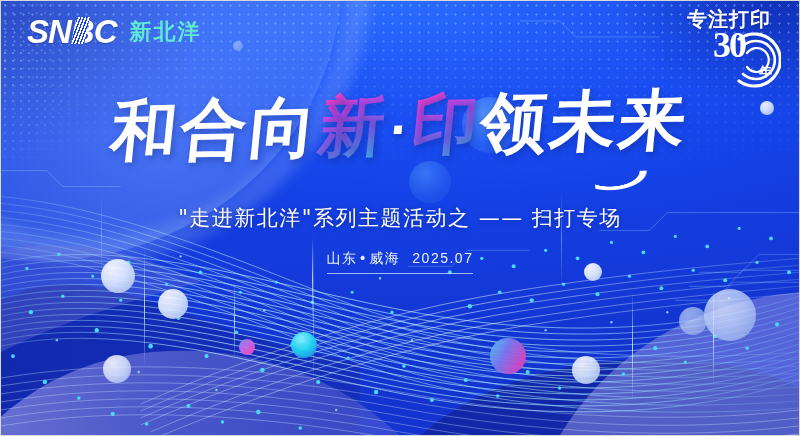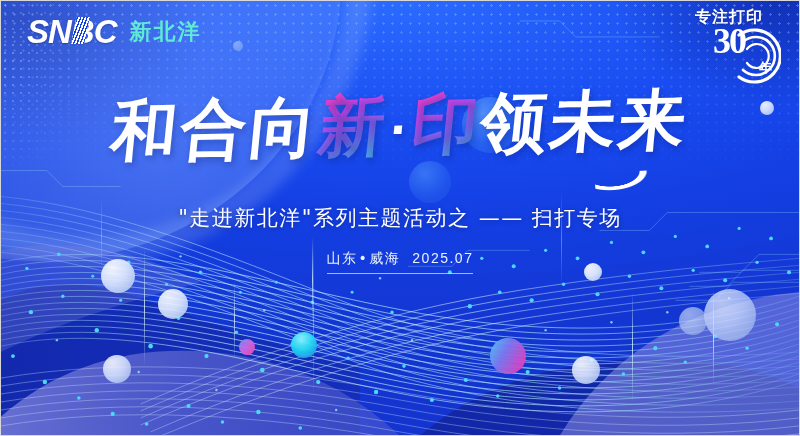--- a/index.html
+++ b/index.html
@@ -82,21 +82,21 @@
   .logo-cn{
     font-size:22px;font-weight:700;color:#5eead4;letter-spacing:2px;
     font-family:"DejaVu Sans","Liberation Sans",sans-serif;
   }
 
   .badge30{
     position:absolute;right:18px;top:8px;width:104px;height:82px;z-index:9;
     color:#fff;text-align:center;
   }
   .badge-top{
-    font-size:16px;font-weight:700;letter-spacing:1px;line-height:1;
+    font-size:20px;font-weight:700;letter-spacing:1px;line-height:1;
     font-family:"DejaVu Sans","Liberation Sans",sans-serif;
     text-shadow:0 1px 2px rgba(0,0,60,.35);
   }
   .badge-num{
     position:relative;margin-top:2px;height:58px;
   }
   .badge-num .num{
     position:absolute;left:0;right:0;top:-4px;
     font-size:36px;font-weight:800;line-height:1;letter-spacing:-2px;
     font-family:"Liberation Serif","DejaVu Serif",serif;

